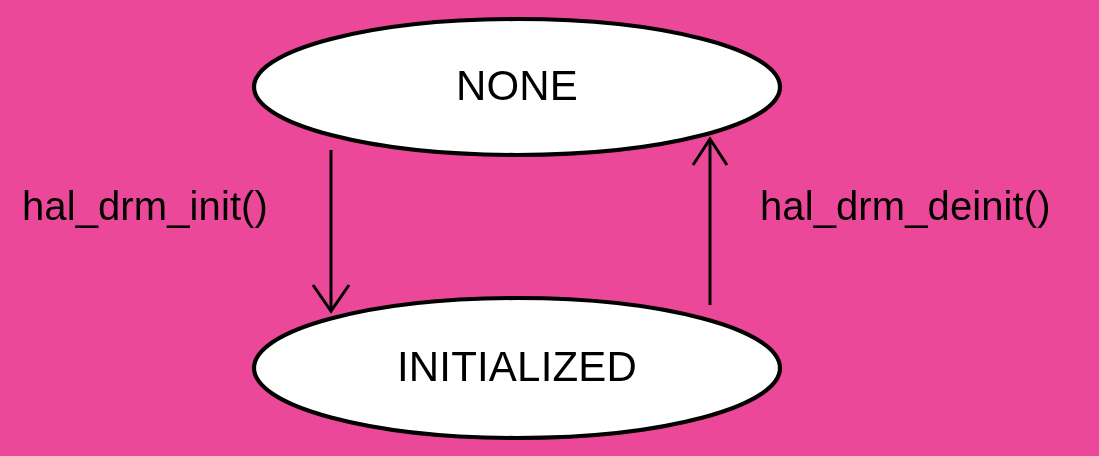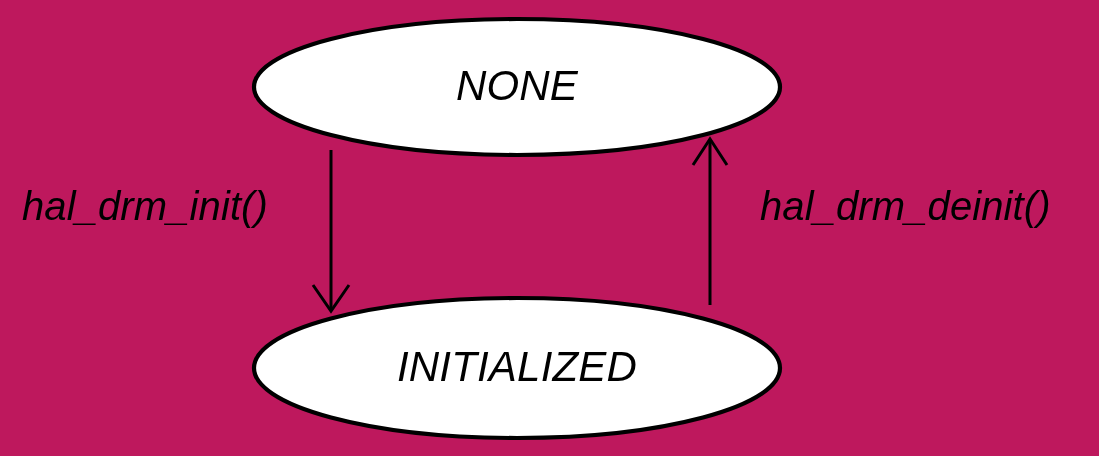--- a/index.html
+++ b/index.html
@@ -12,22 +12,21 @@
     width: 1099px;
     height: 456px;
     overflow: hidden;
     font-family: "Liberation Sans", sans-serif;
     color: #000000;
   }
   #diagram-root {
     position: relative;
     width: 1099px;
     height: 456px;
-    background: #be185d;
-    font-style: italic;
+    background: #ec4899;
   }
   #diagram-svg {
     position: absolute;
     top: 0;
     left: 0;
     width: 1099px;
     height: 456px;
     display: block;
   }
   .state-ellipse {

